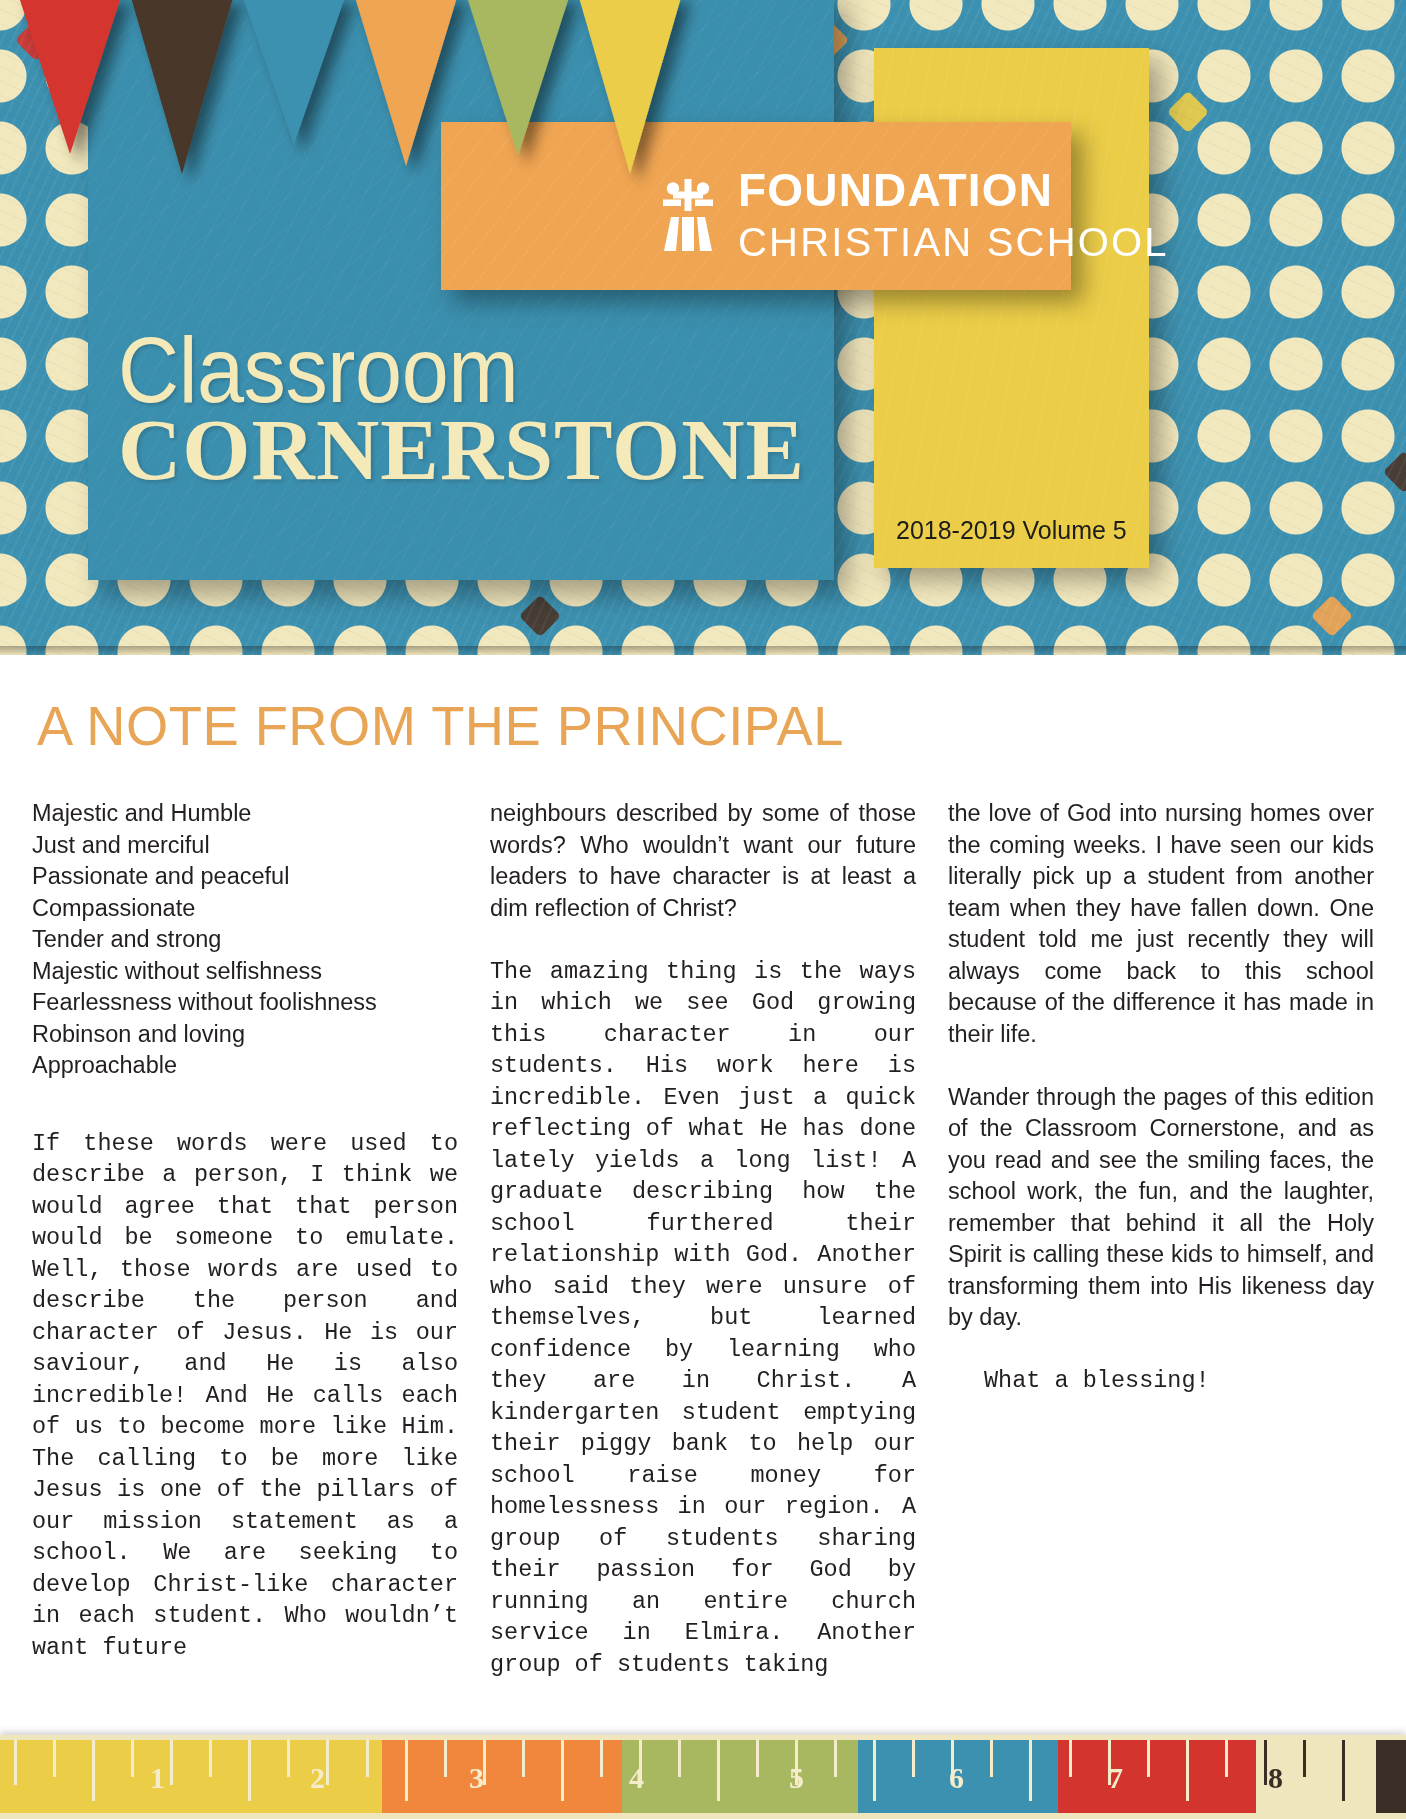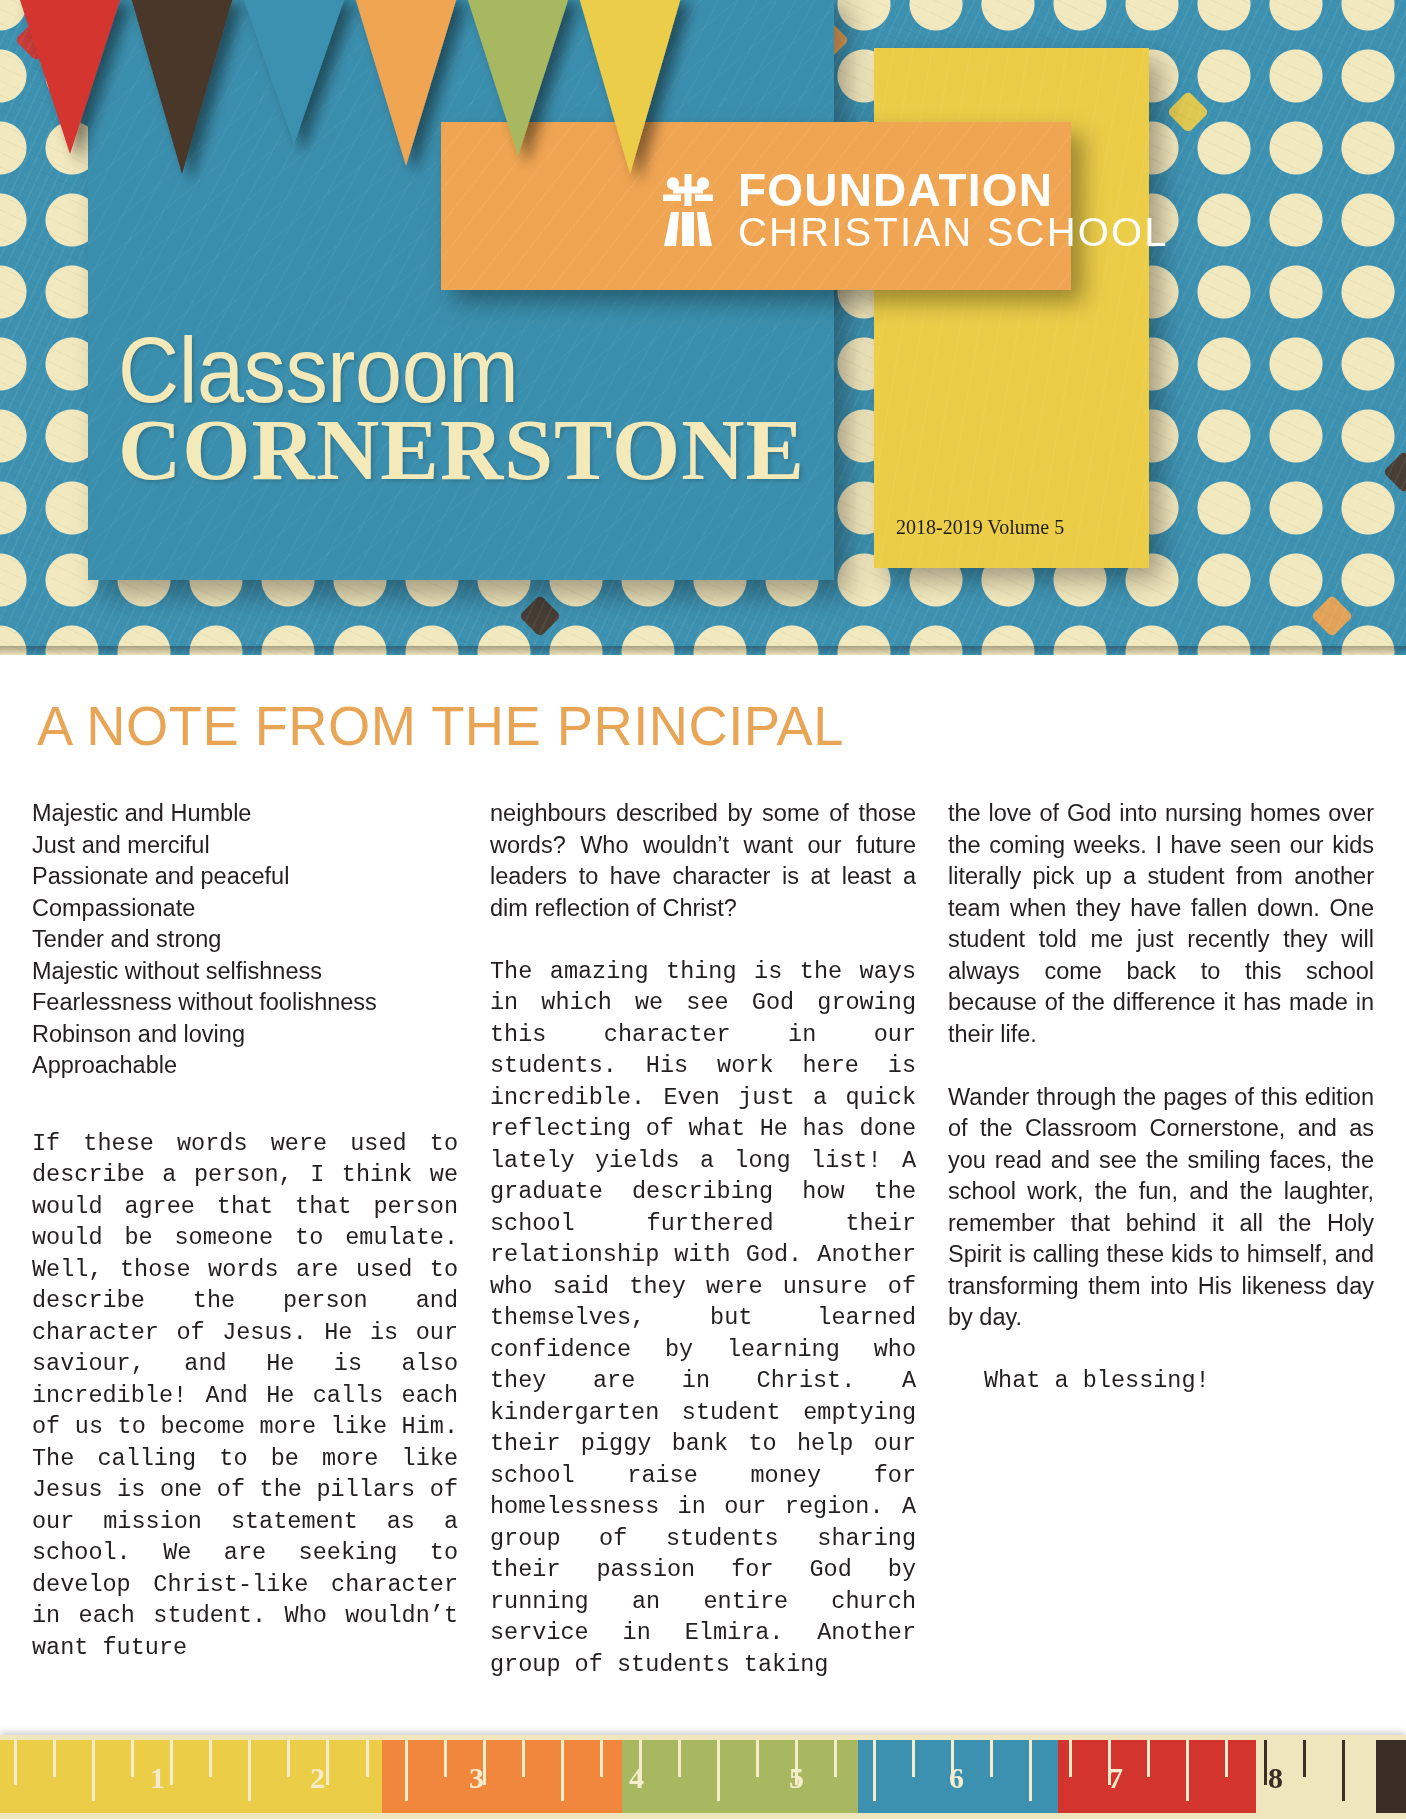--- a/index.html
+++ b/index.html
@@ -109,21 +109,21 @@
   }
   .logo-mark { width: 56px; height: 72px; flex: 0 0 auto; }
   .logo-words { color: #ffffff; line-height: .98; }
   .logo-line1 {
     font-family: "Liberation Sans", sans-serif;
     font-weight: 700; font-size: 46px; letter-spacing: 1.2px;
   }
   .logo-line2 {
     font-family: "Liberation Sans", sans-serif;
     font-weight: 400; font-size: 40px; letter-spacing: 2.2px;
-    margin-top: 0;
+    margin-top: 10px;
   }
 
   
   .title-script {
     position: absolute; left: 118px; top: 318px;
     color: #f4e9b8;
     font-family: "Liberation Sans", sans-serif;
     font-weight: 400;
     font-size: 92px;
     letter-spacing: -.5px;
@@ -140,22 +140,22 @@
     font-size: 86px;
     letter-spacing: 1px;
     transform: scaleX(1.02);
     transform-origin: left center;
     z-index: 8;
     text-shadow: 2px 2px 4px rgba(0,0,0,.18);
   }
   .volume-line {
     position: absolute; left: 896px; top: 516px;
     color: #1d1d1b;
-    font-family: Liberation Serif, serif;
-    font-size: 20px;
+    font-family: Liberation Sans, sans-serif;
+    font-size: 25px;
     z-index: 9;
   }
   .masthead-shadow {
     position: absolute; left: 0; bottom: -1px;
     width: 1406px; height: 10px;
     background: linear-gradient(to bottom, rgba(0,0,0,.30), rgba(0,0,0,0));
     z-index: 10;
   }
 
   

